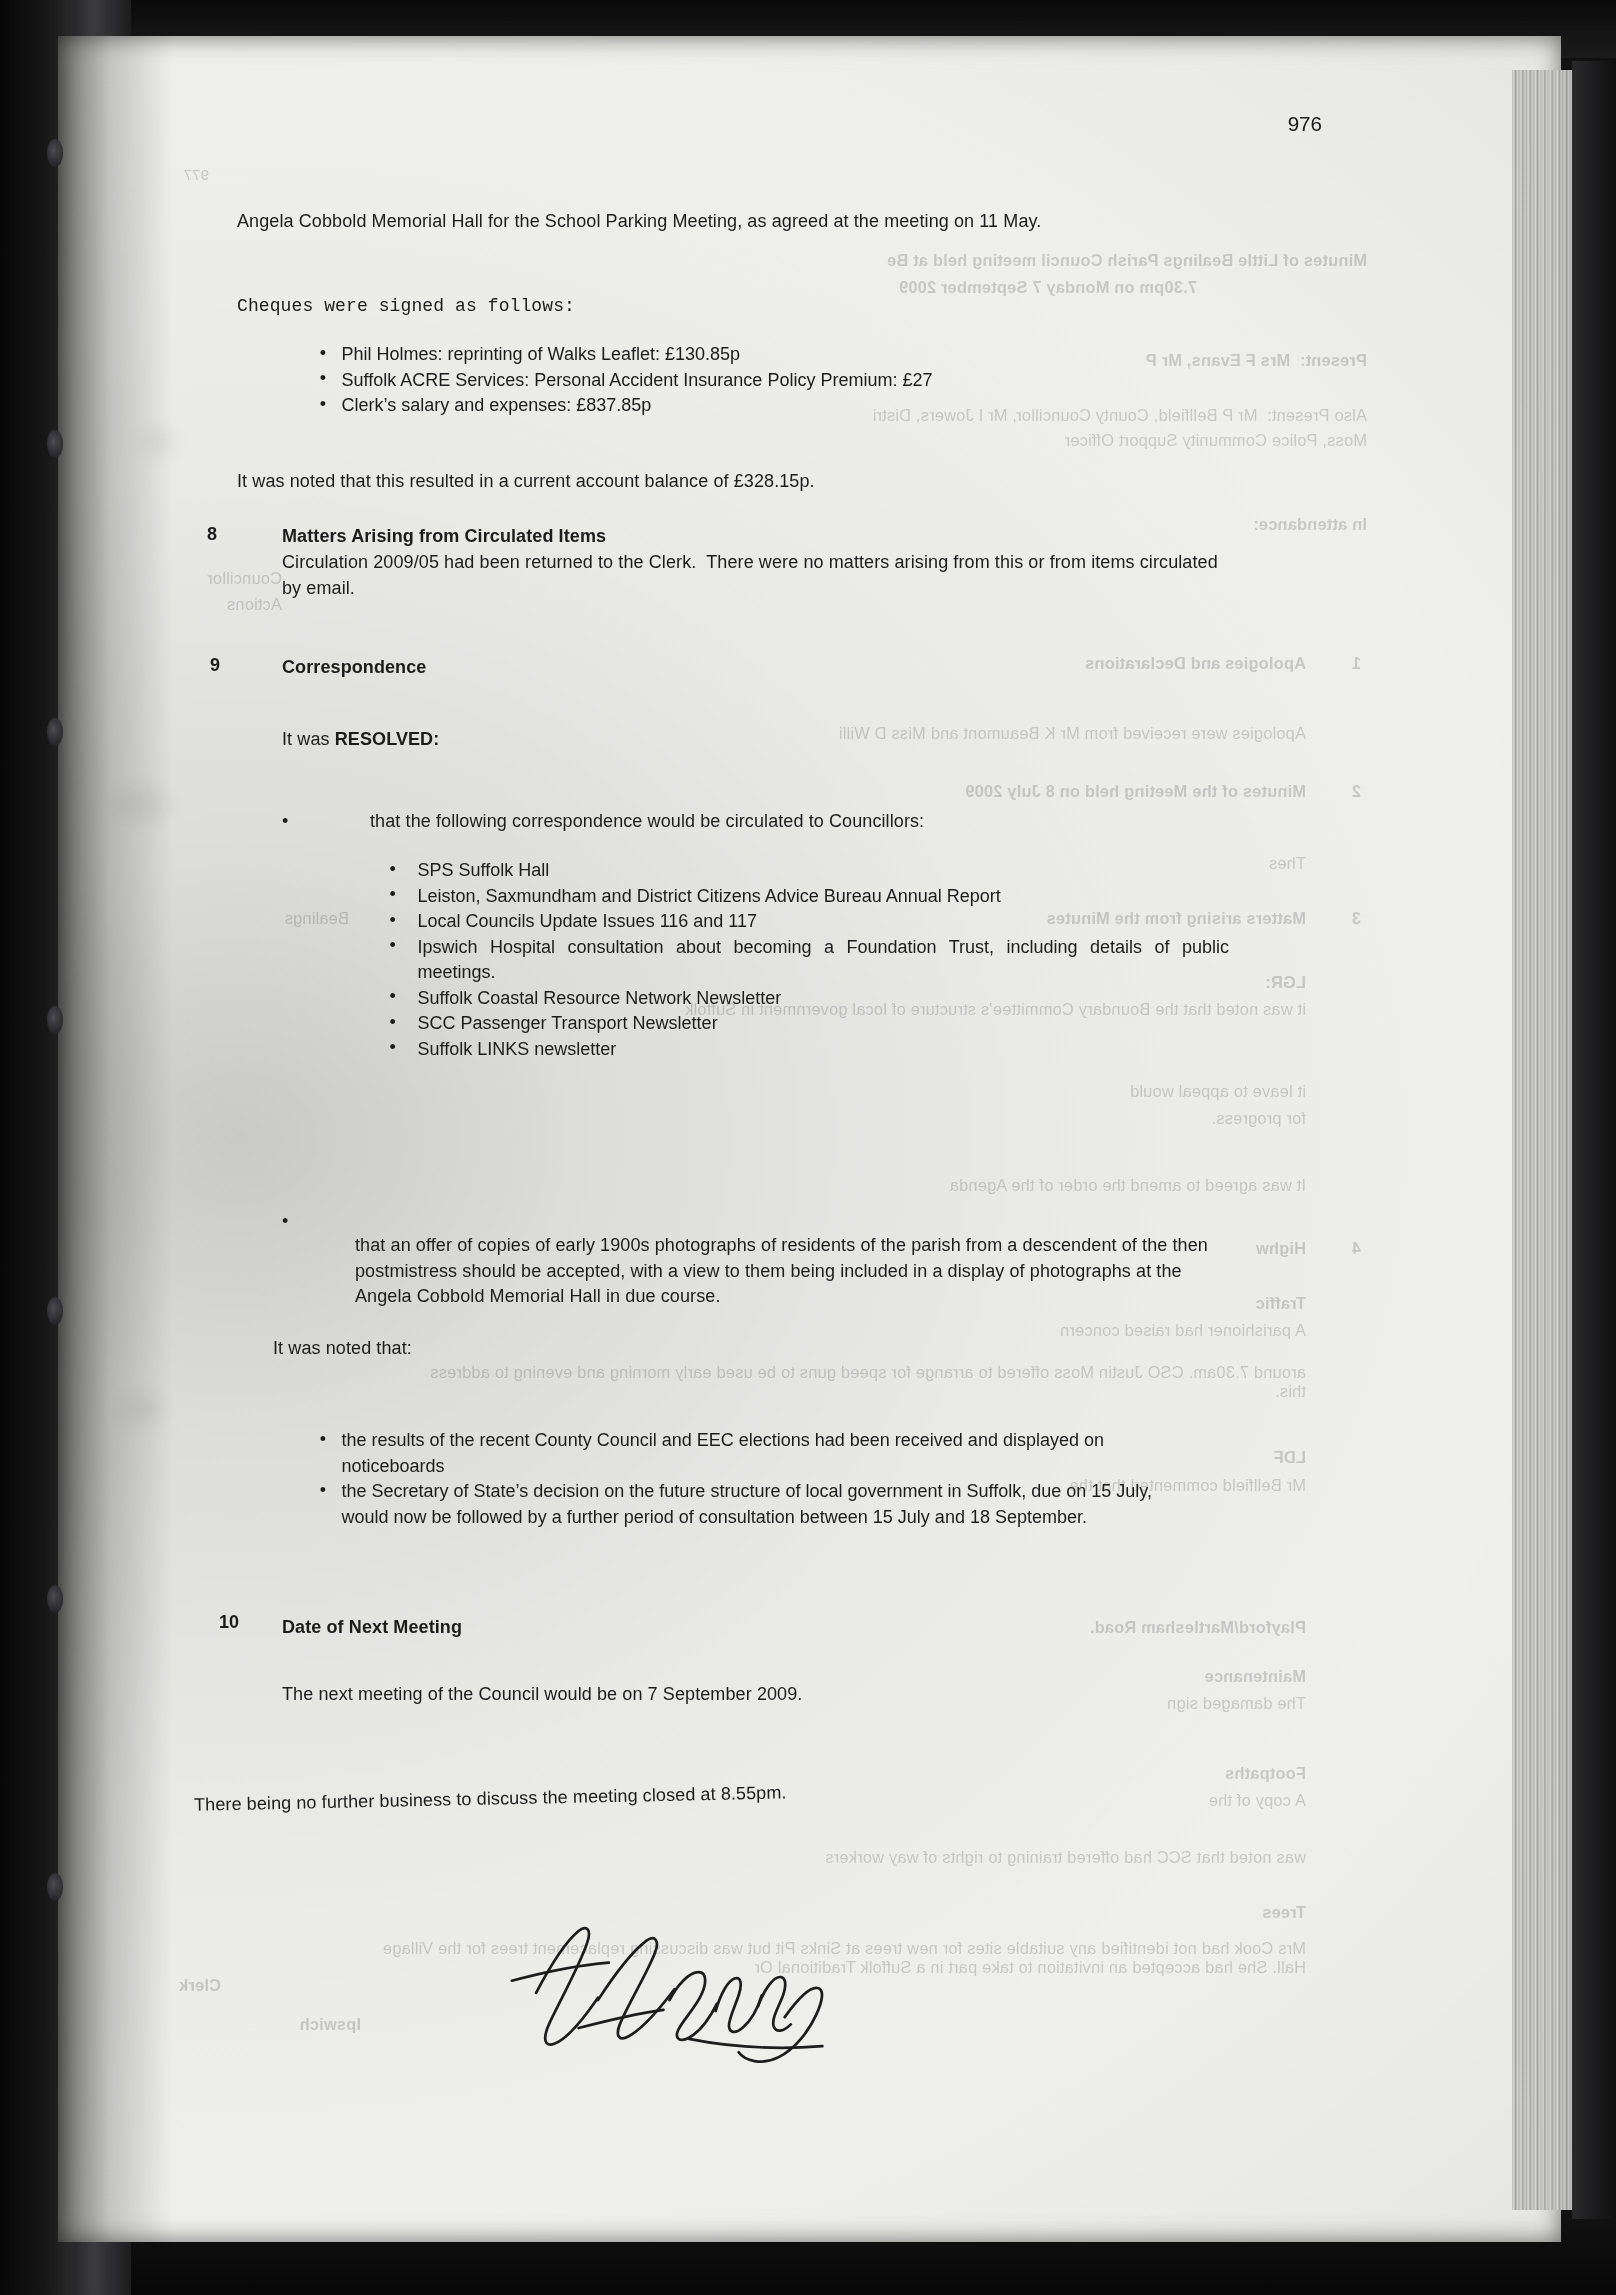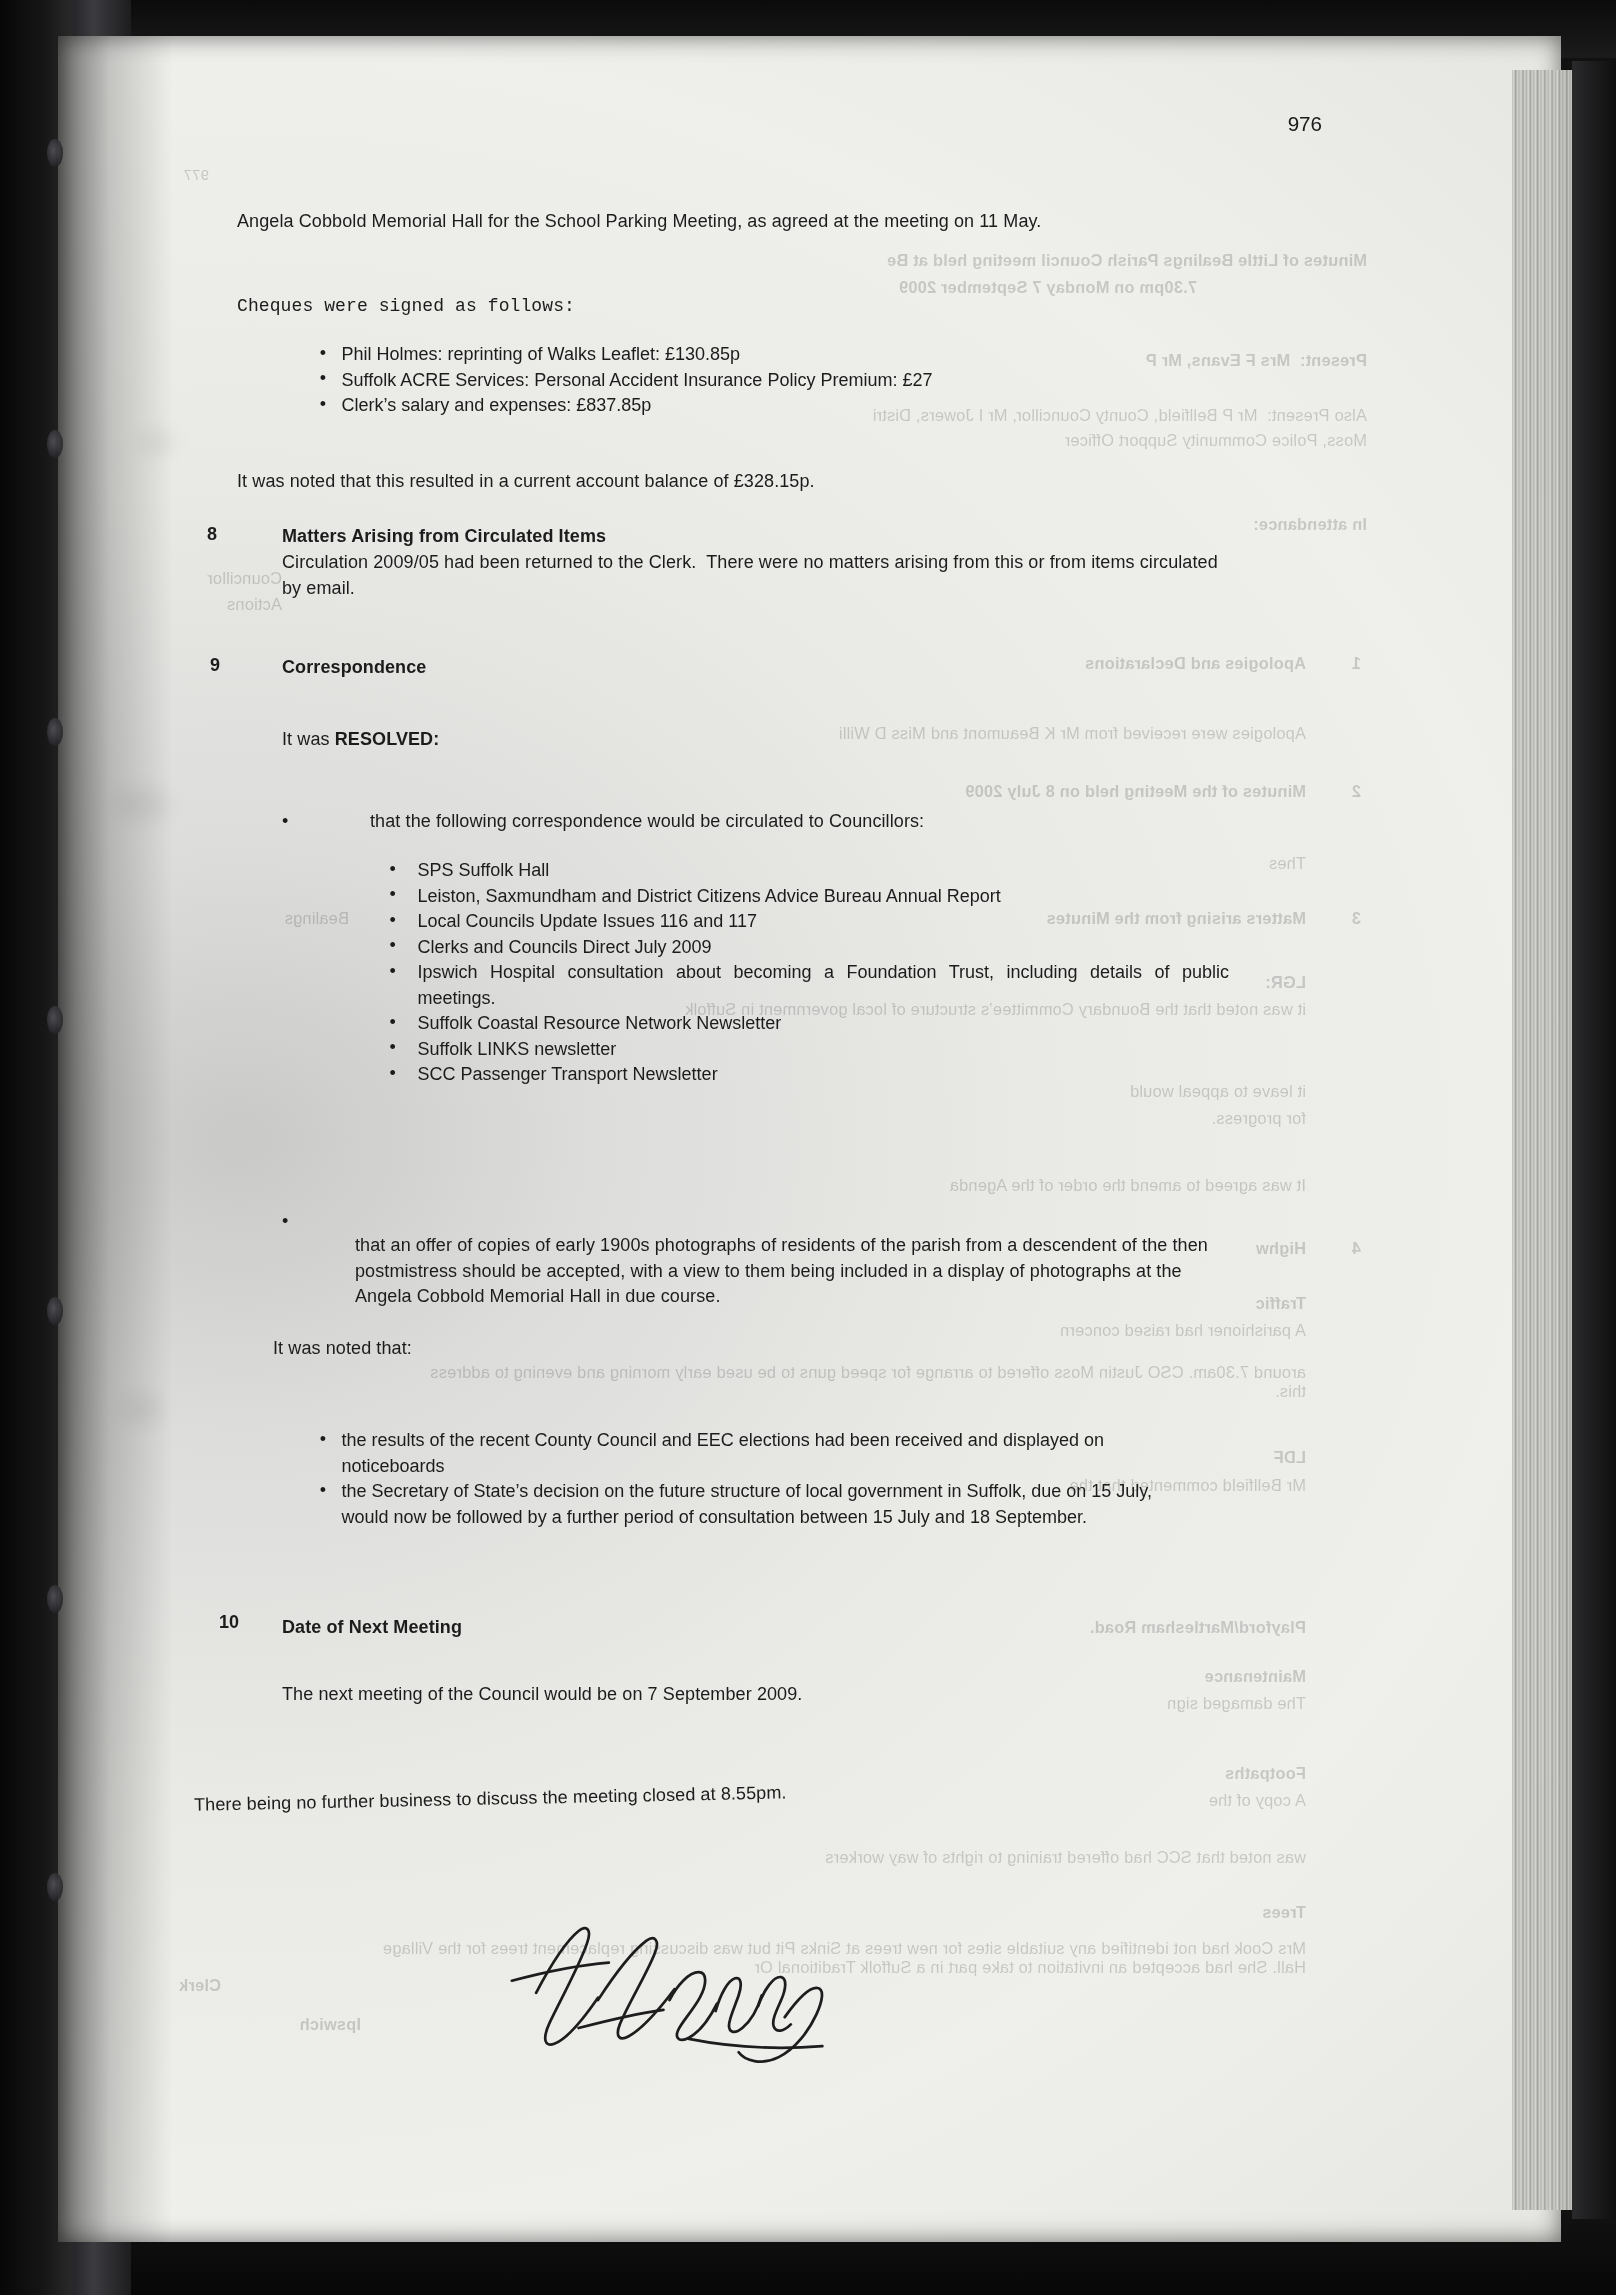--- a/index.html
+++ b/index.html
@@ -259,25 +259,24 @@
 
   <div class="t" style="left:224px; top:691px;"><span>It was </span><span class="b">RESOLVED:</span></div>
 
   <div class="t" style="left:224px; top:773px; font-size:18px;">•</div>
   <div class="t" style="left:312px; top:773px; width:861px;">that the following correspondence would be circulated to Councillors:</div>
 
   <ul class="bul bul2" style="position:absolute; left:312px; top:806px; width:843px;">
     <li>SPS Suffolk Hall</li>
     <li style="text-align:justify;">Leiston, Saxmundham and District Citizens Advice Bureau Annual Report</li>
     <li>Local Councils Update Issues 116 and 117</li>
-    <li>Clerks and Councils Direct July 2009</li>
     <li style="text-align:justify;">Ipswich Hospital consultation about becoming a Foundation Trust, including details of public meetings.</li>
     <li>Suffolk Coastal Resource Network Newsletter</li>
+    <li>SCC Passenger Transport Newsletter</li>
     <li>Suffolk LINKS newsletter</li>
-    <li>SCC Passenger Transport Newsletter</li>
   </ul>
 
   <div class="t" style="left:224px; top:1173px; font-size:18px;">•</div>
   <div class="t" style="left:297px; top:1173px; width:855px;margin-top:24px;">that an offer of copies of early 1900s photographs of residents of the parish from a descendent of the then postmistress should be accepted, with a view to them being included in a display of photographs at the Angela Cobbold Memorial Hall in due course.</div>
 
   <div class="t" style="left:215px; top:1300px;">It was noted that:</div>
 
   <ul class="bul" style="position:absolute; left:236px; top:1376px; width:891px;">
     <li>the results of the recent County Council and EEC elections had been received and displayed on noticeboards</li>
     <li>the Secretary of State’s decision on the future structure of local government in Suffolk, due on 15 July, would now be followed by a further period of consultation between 15 July and 18 September.</li>

